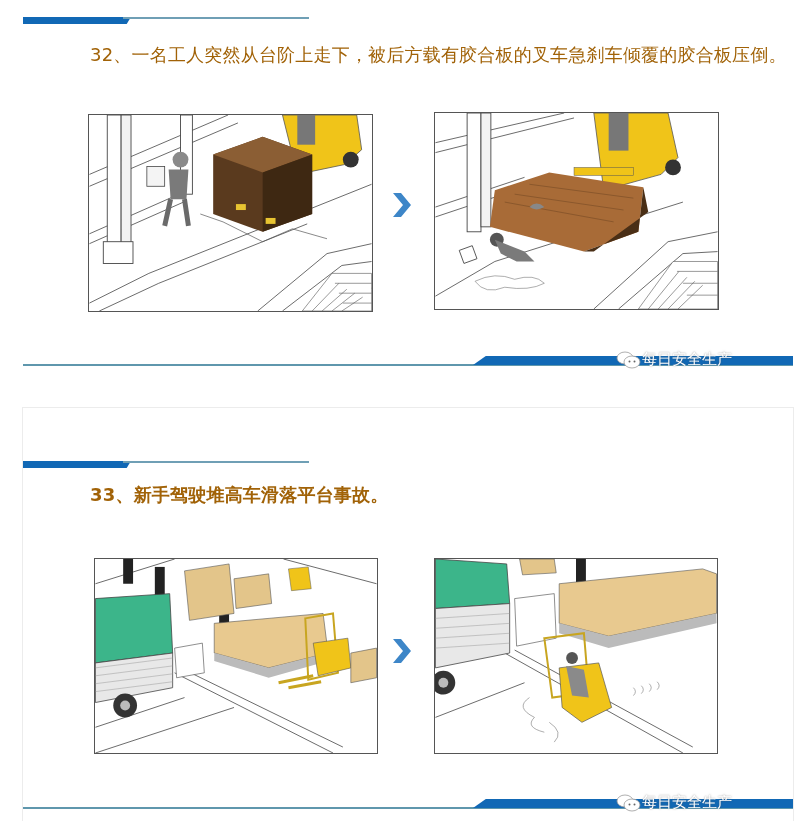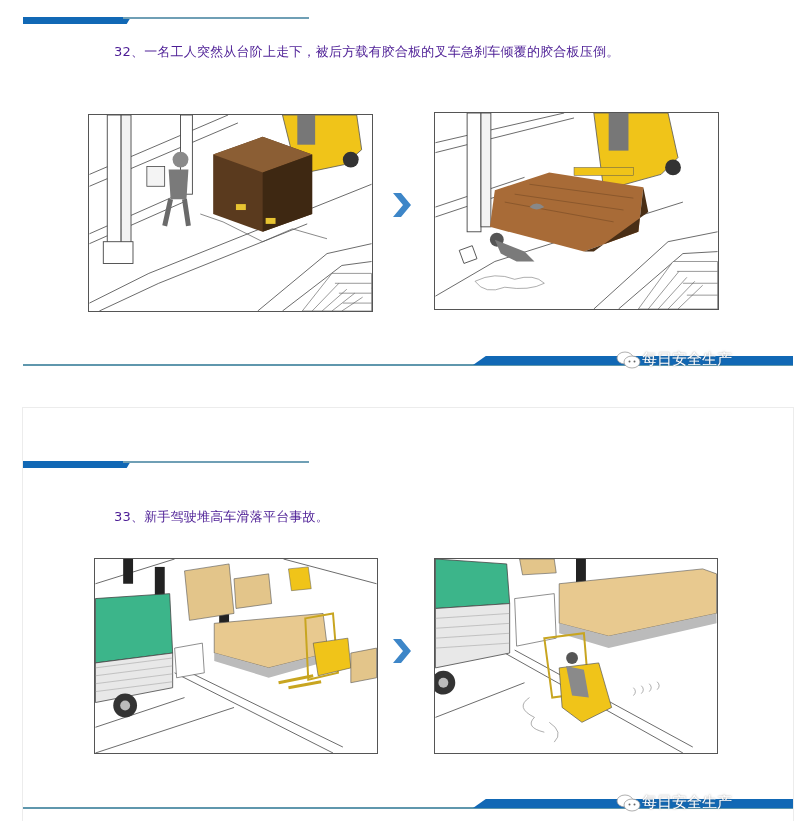--- a/index.html
+++ b/index.html
@@ -7,21 +7,21 @@
   body { position: relative; font-family: "DejaVu Sans", "Liberation Sans", sans-serif; }
   .card-border { position: absolute; left: 22px; top: 407px; width: 772px; height: 420px;
     border: 1px solid #ececec; border-bottom: none; }
 
   
   .top-bar { position: absolute; left: 23px; height: 9px; }
   .top-bar .thick { position: absolute; left: 0; top: 0; width: 108px; height: 7px; background: #1168b5;
     clip-path: polygon(0 0, 100% 0, 96% 100%, 0 100%); }
   .top-bar .thin { position: absolute; left: 100px; top: 0; width: 186px; height: 1.5px; background: #6f9fb5; }
 
-  .title { position: absolute; left: 90px; font-size: 13px; color: #4c1d95; letter-spacing: 0.2px; white-space: nowrap; margin-left: 24px; }
+  .title { position: absolute; left: 90px; font-size: 18px; color: #a16207; letter-spacing: 0.2px; white-space: nowrap; }
 
   .frame { position: absolute; border: 1.5px solid #555; background: #fff; overflow: hidden; }
   .frame svg { display: block; width: 100%; height: 100%; }
 
   .arrow { position: absolute; width: 18px; height: 24px; }
 
   
   .bottom-line { position: absolute; left: 23px; height: 1.5px; background: #5f97ad; }
   .bottom-thick { position: absolute; height: 9px; background: #1168b5;
     clip-path: polygon(4% 0, 100% 0, 100% 100%, 0 100%); }
@@ -142,21 +142,21 @@
   <span>每日安全生产</span>
 </div>
 
 <div class="card-border"></div>
 
 <div class="top-bar" style="top:461px;">
   <div class="thick"></div>
   <div class="thin"></div>
 </div>
 
-<div class="title" style="top:508px;">33、新手驾驶堆高车滑落平台事故。</div>
+<div class="title" style="top:483px;font-weight:bold;">33、新手驾驶堆高车滑落平台事故。</div>
 
 <div class="frame" style="left:94px; top:558px; width:284px; height:196px;">
   <svg viewBox="0 0 284 196">
     <g stroke="#444" stroke-width="0.8" fill="none">
       <path d="M0 25 L80 0"></path>
         <path d="M190 0 L284 25"></path>
       <path d="M0 170 L90 140"></path>
       <path d="M80 115 L240 196"></path>
         <path d="M90 112 L250 190"></path>
       <path d="M0 196 L140 150"></path>

